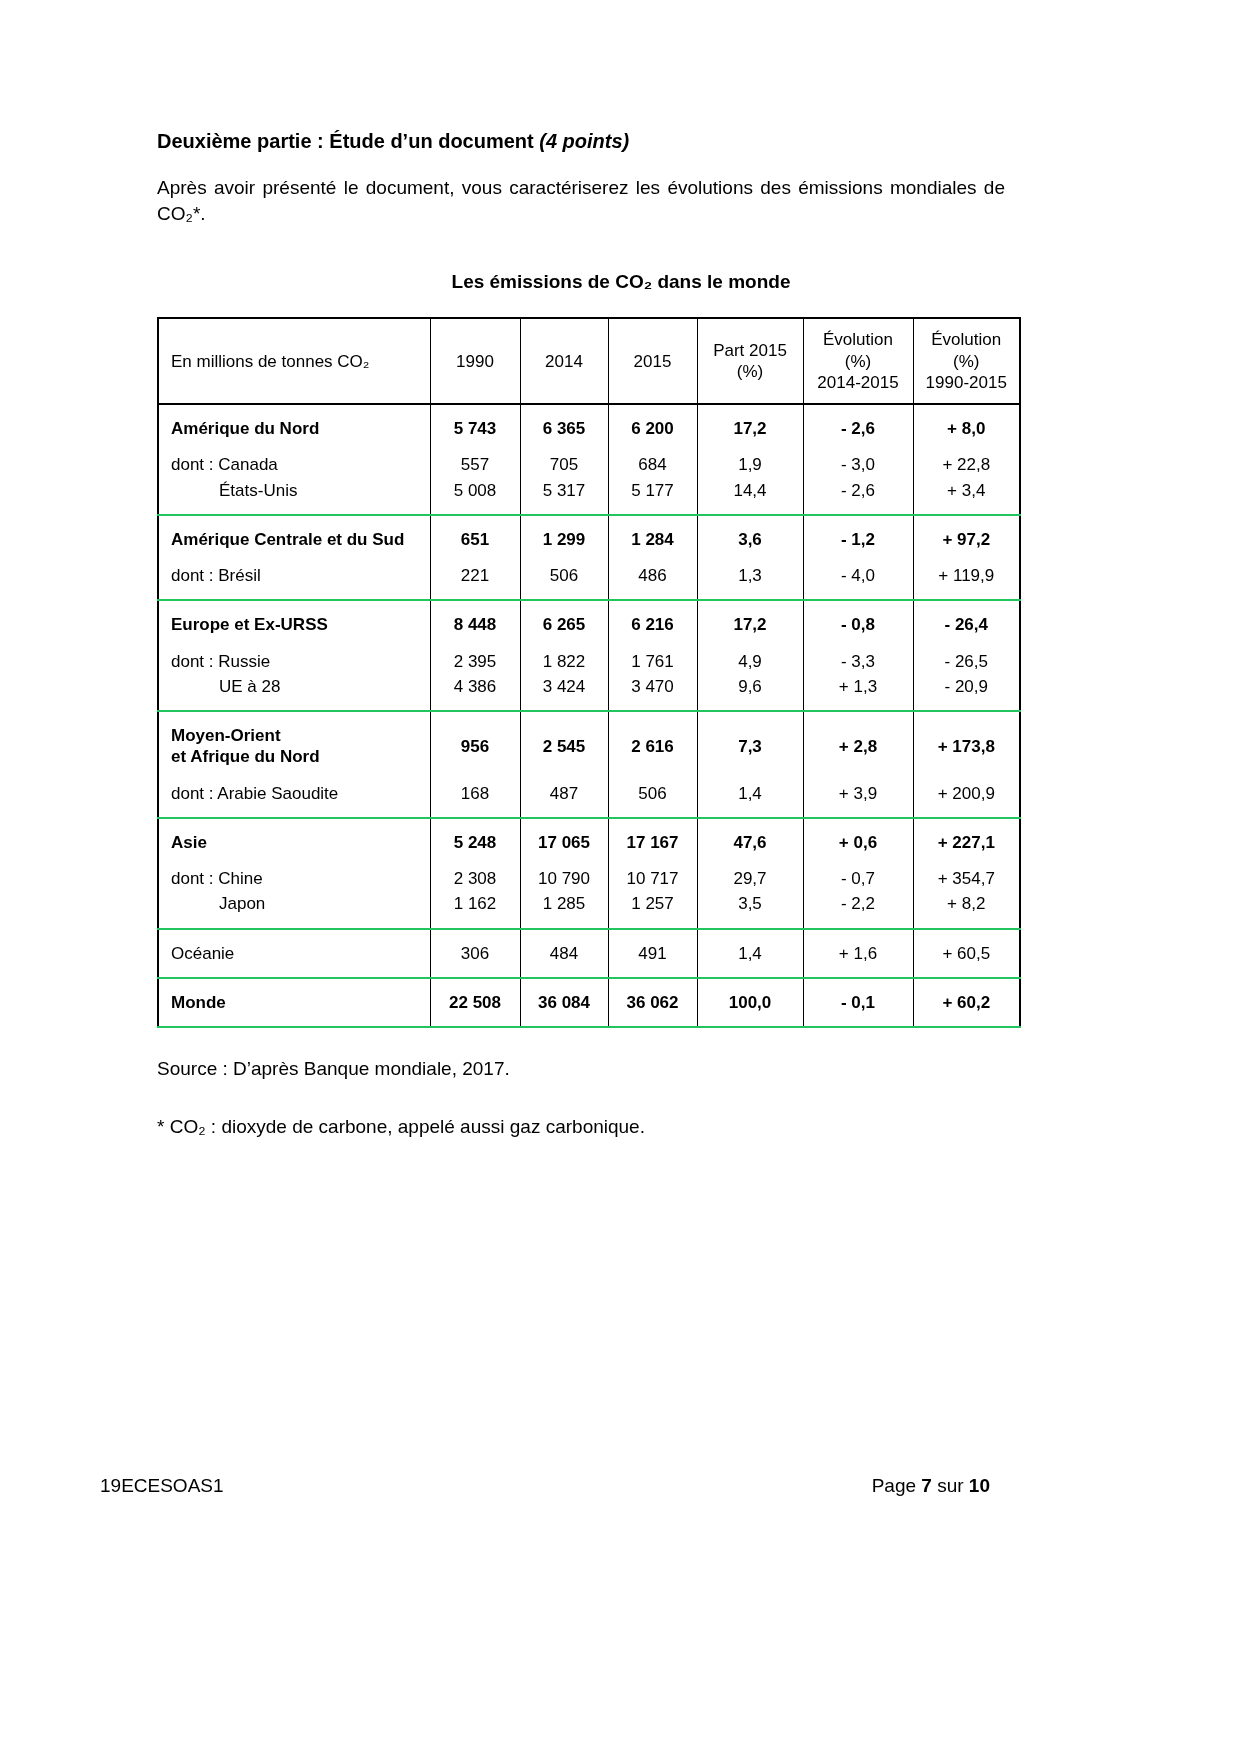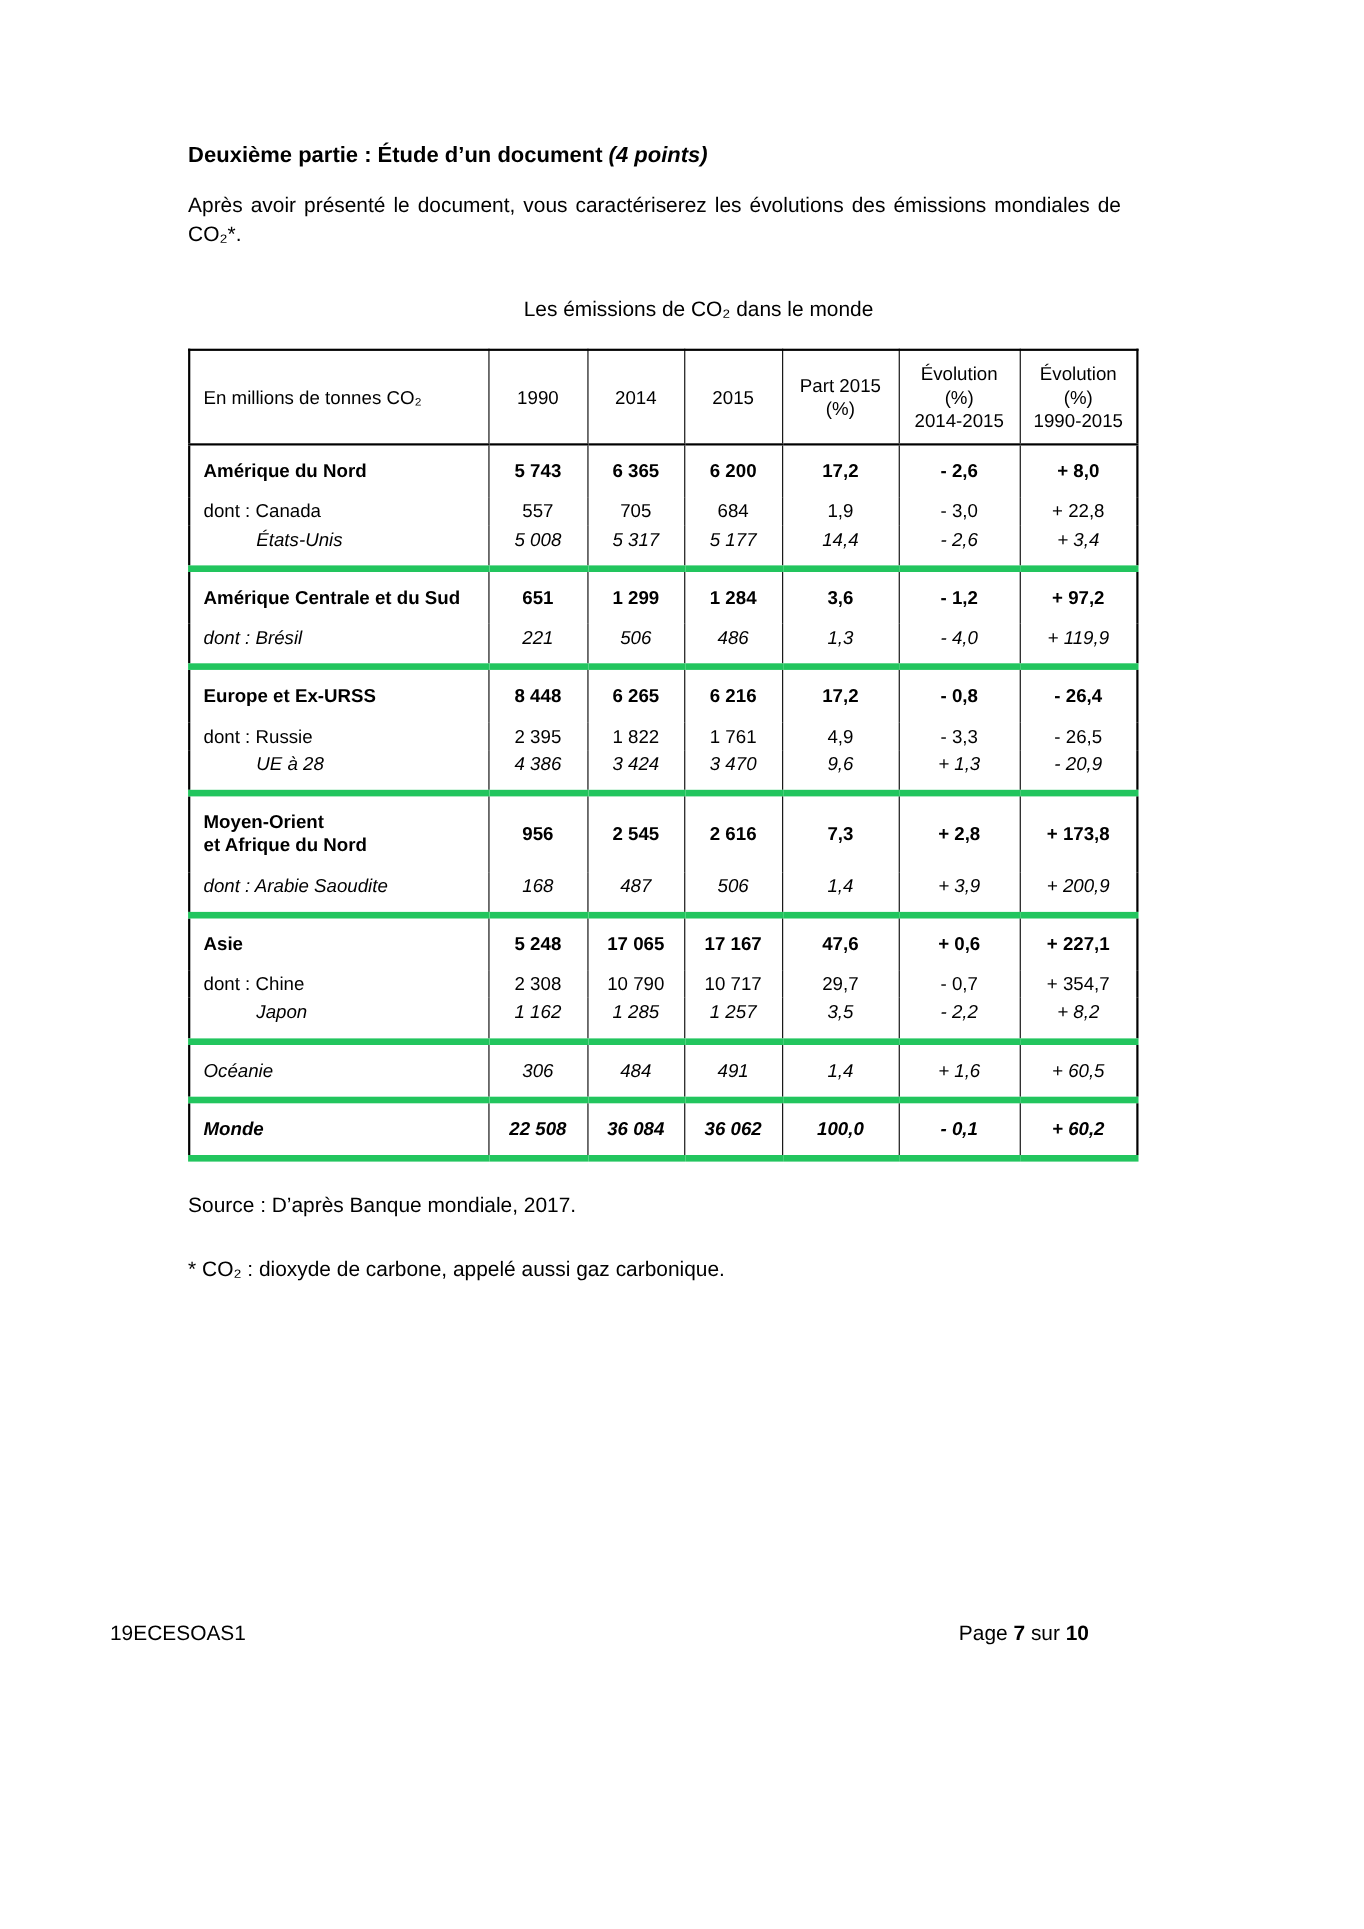--- a/index.html
+++ b/index.html
@@ -6,21 +6,21 @@
   html, body { background: #ffffff; }
   body {
     width: 1240px;
     height: 1754px;
     position: relative;
     font-family: "Liberation Sans", sans-serif;
     color: #000;
   }
   .content {
     position: absolute;
-    left: 147px;
+    left: 133px;
     top: 130px;
     width: 952px;
     padding-left: 24px;
   }
   .section-heading {
     font-size: 20px;
     font-weight: bold;
   }
   .section-heading .points {
     font-style: italic;
@@ -28,21 +28,21 @@
   .intro {
     margin-top: 22px;
     font-size: 19px;
     line-height: 1.38;
     text-align: justify;
     max-width: 848px;
   }
   .table-title {
     margin-top: 44px;
     font-size: 19px;
-    font-weight: normal;
+    font-weight: bold;
     text-align: center;
   }
   table.co2 {
     margin-top: 24px;
     width: 862px;
     table-layout: fixed;
     border-collapse: collapse;
     border: 2px solid #000;
     font-size: 17px;
     line-height: 1.25;
@@ -67,21 +67,21 @@
   table.co2 td.label {
     text-align: left;
     padding-left: 12px;
     padding-right: 8px;
     white-space: pre-line;
   }
   table.co2 td.label.indent { padding-left: 60px; }
   table.co2 td.num { text-align: center; }
   tr.r-main td { padding-top: 13px; padding-bottom: 13px; }
   tr.r-sub td  { padding-top: 2px;  padding-bottom: 2px; }
-  tr.group-end td { border-bottom: 6px solid #22c55e; font-style: italic; }
+  tr.group-end td { border-bottom: 2px solid #22c55e; }
   tr.group-end.r-sub td { padding-bottom: 13px; }
   tr.bold td { font-weight: bold; }
   .source-line {
     margin-top: 30px;
     font-size: 19px;
     padding-right: 20px;
   }
   .footnote {
     margin-top: 36px;
     font-size: 19px;

